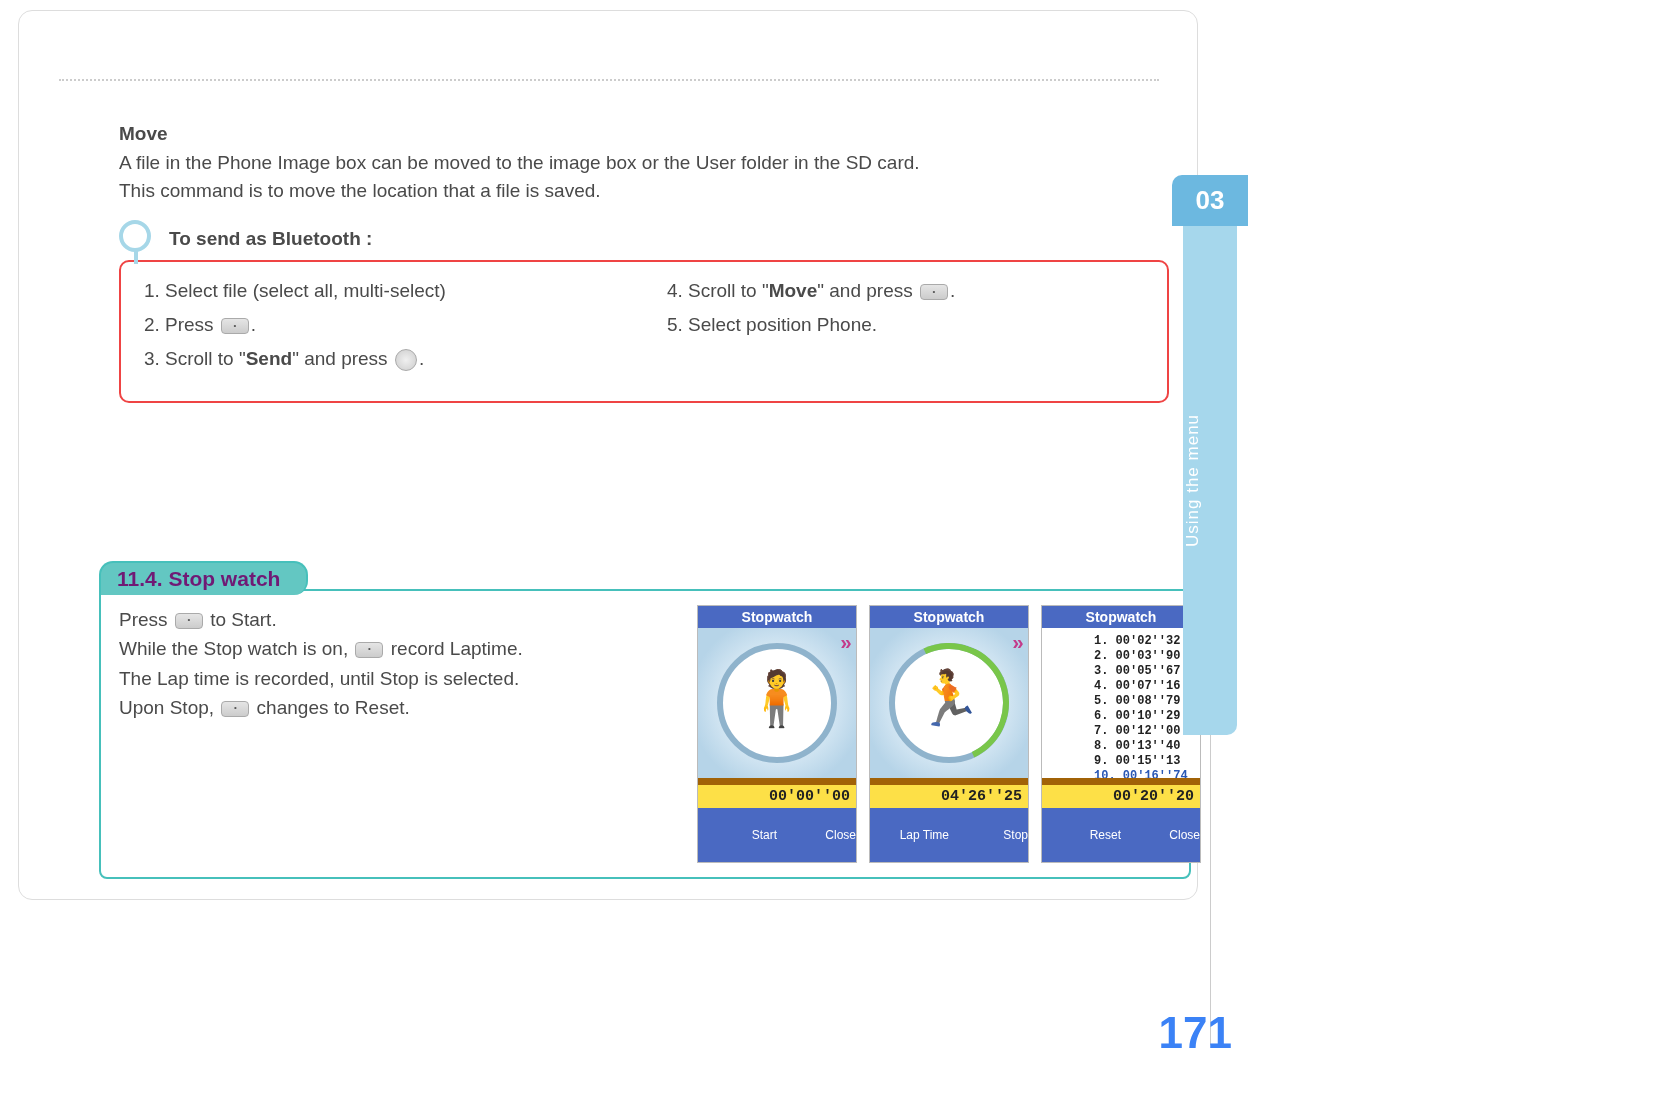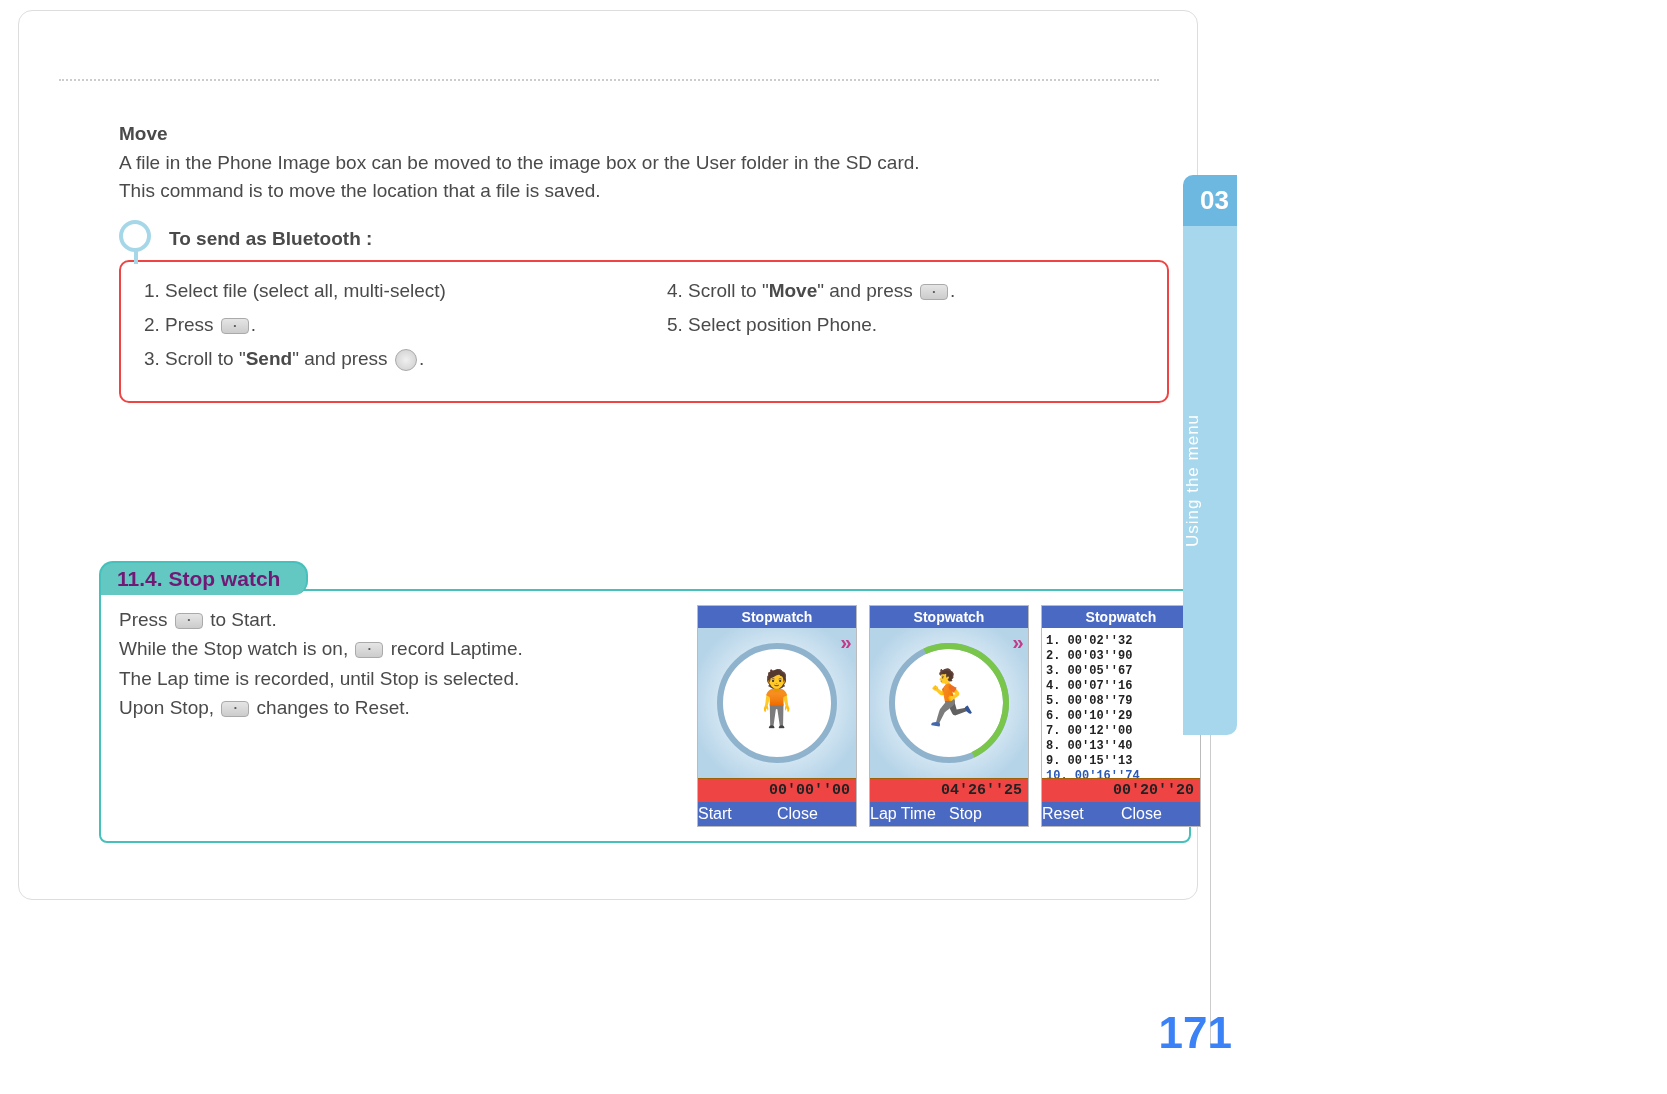--- a/index.html
+++ b/index.html
@@ -188,67 +188,68 @@
     line-height: 1;
   }
   .arrows {
     position: absolute;
     right: 4px; top: 4px;
     color: #c33a8a;
     font-weight: bold;
     font-size: 20px;
   }
   .screen-time {
-    background: #ef4444;
+    background: #fde047;
     text-align: right;
     font-size: 15px;
     padding: 3px 6px;
-    border-top: 1px solid #a16207;
+    border-top: 7px solid #a16207;
     font-weight: bold;
     color: #222;
   }
   .screen-btns {
     display: flex;
   }
   .screen-btns div {
     flex: 1;
     background: #4a69c2;
     color: #fff;
-    text-align: left;
-    font-size: 16px;
-    padding: 3px 0;
+    text-align: right;
+    font-size: 12px;
+    padding: 20px 0;
     font-family: Arial, sans-serif;
   }
   .screen-lap {
     height: 150px;
     background: #fff;
     font-size: 12px;
     padding: 6px 4px;
     color: #222;
     line-height: 1.25;
     font-weight: bold;
+    margin-left: 48px;
   }
   .screen-lap .r10 { color: #2a58b5; }
 
   .side-tab {
     position: absolute;
     right: 430px;
     top: 175px;
     width: 54px;
     height: 560px;
     display: flex;
     flex-direction: column;
     align-items: center;
   }
   .side-03 {
     background: #6cb8e0;
     color: #fff;
     font-weight: bold;
     font-size: 26px;
-    width: 54px;
+    width: 76px;
     padding: 10px 17px;
     text-align: center;
     border-radius: 10px 0 0 0;
   }
   .side-label {
     flex: 1;
     width: 54px;
     background: #a6d7ec;
     color: #fff;
     writing-mode: vertical-rl;

